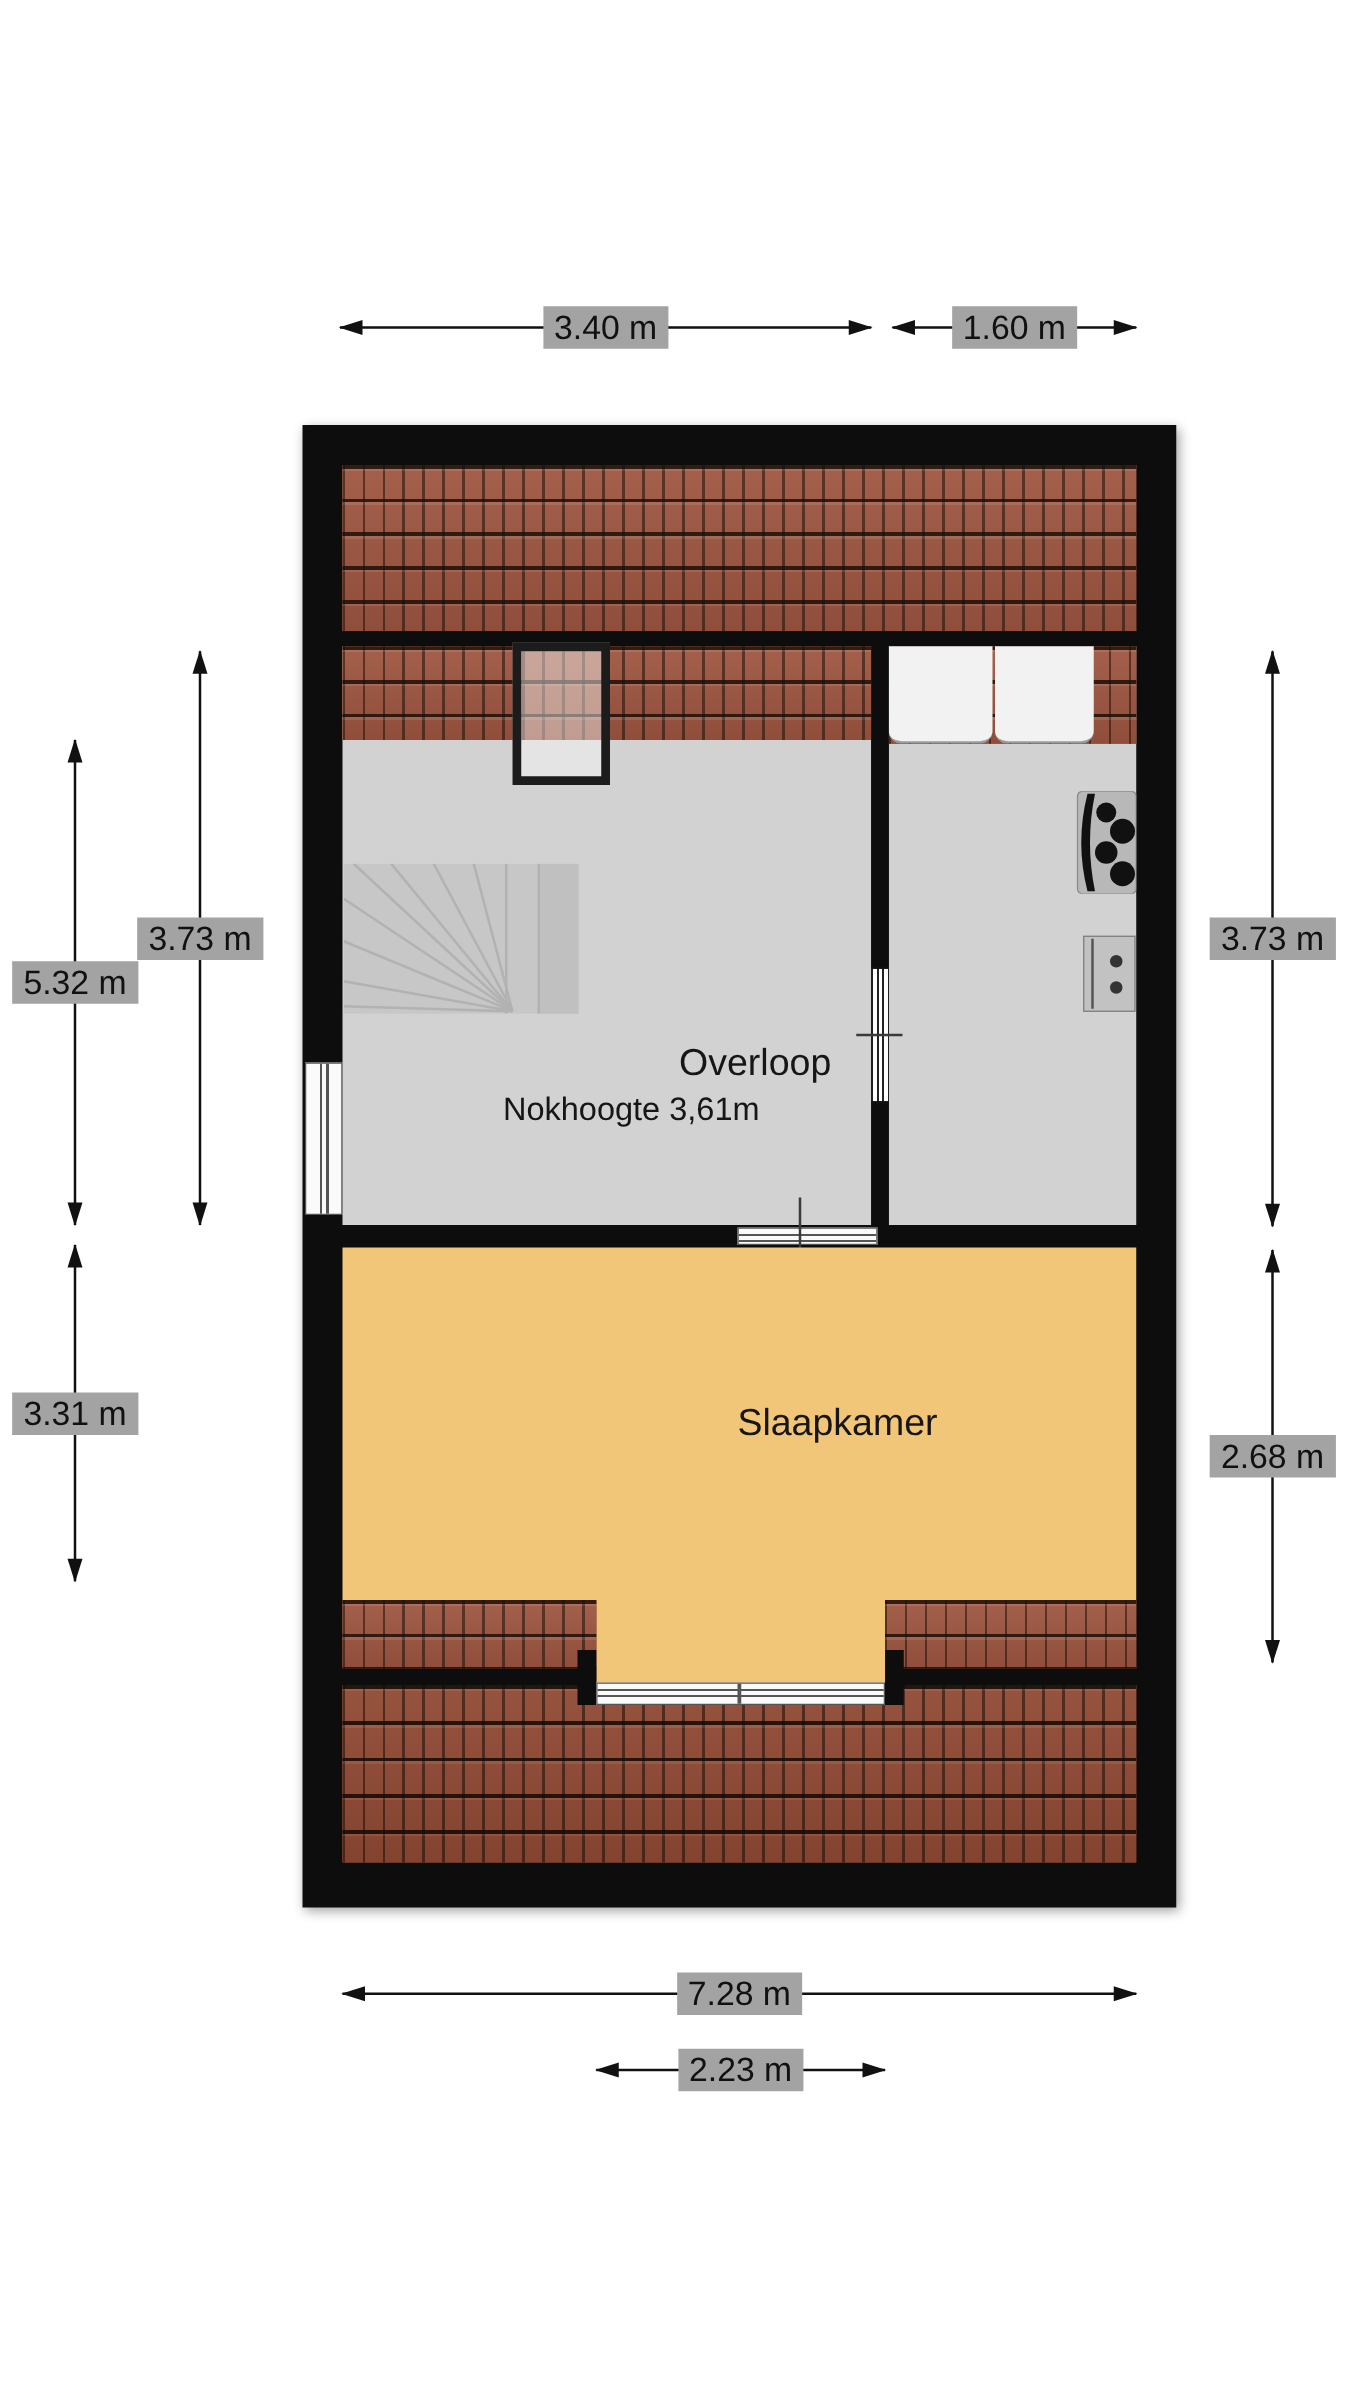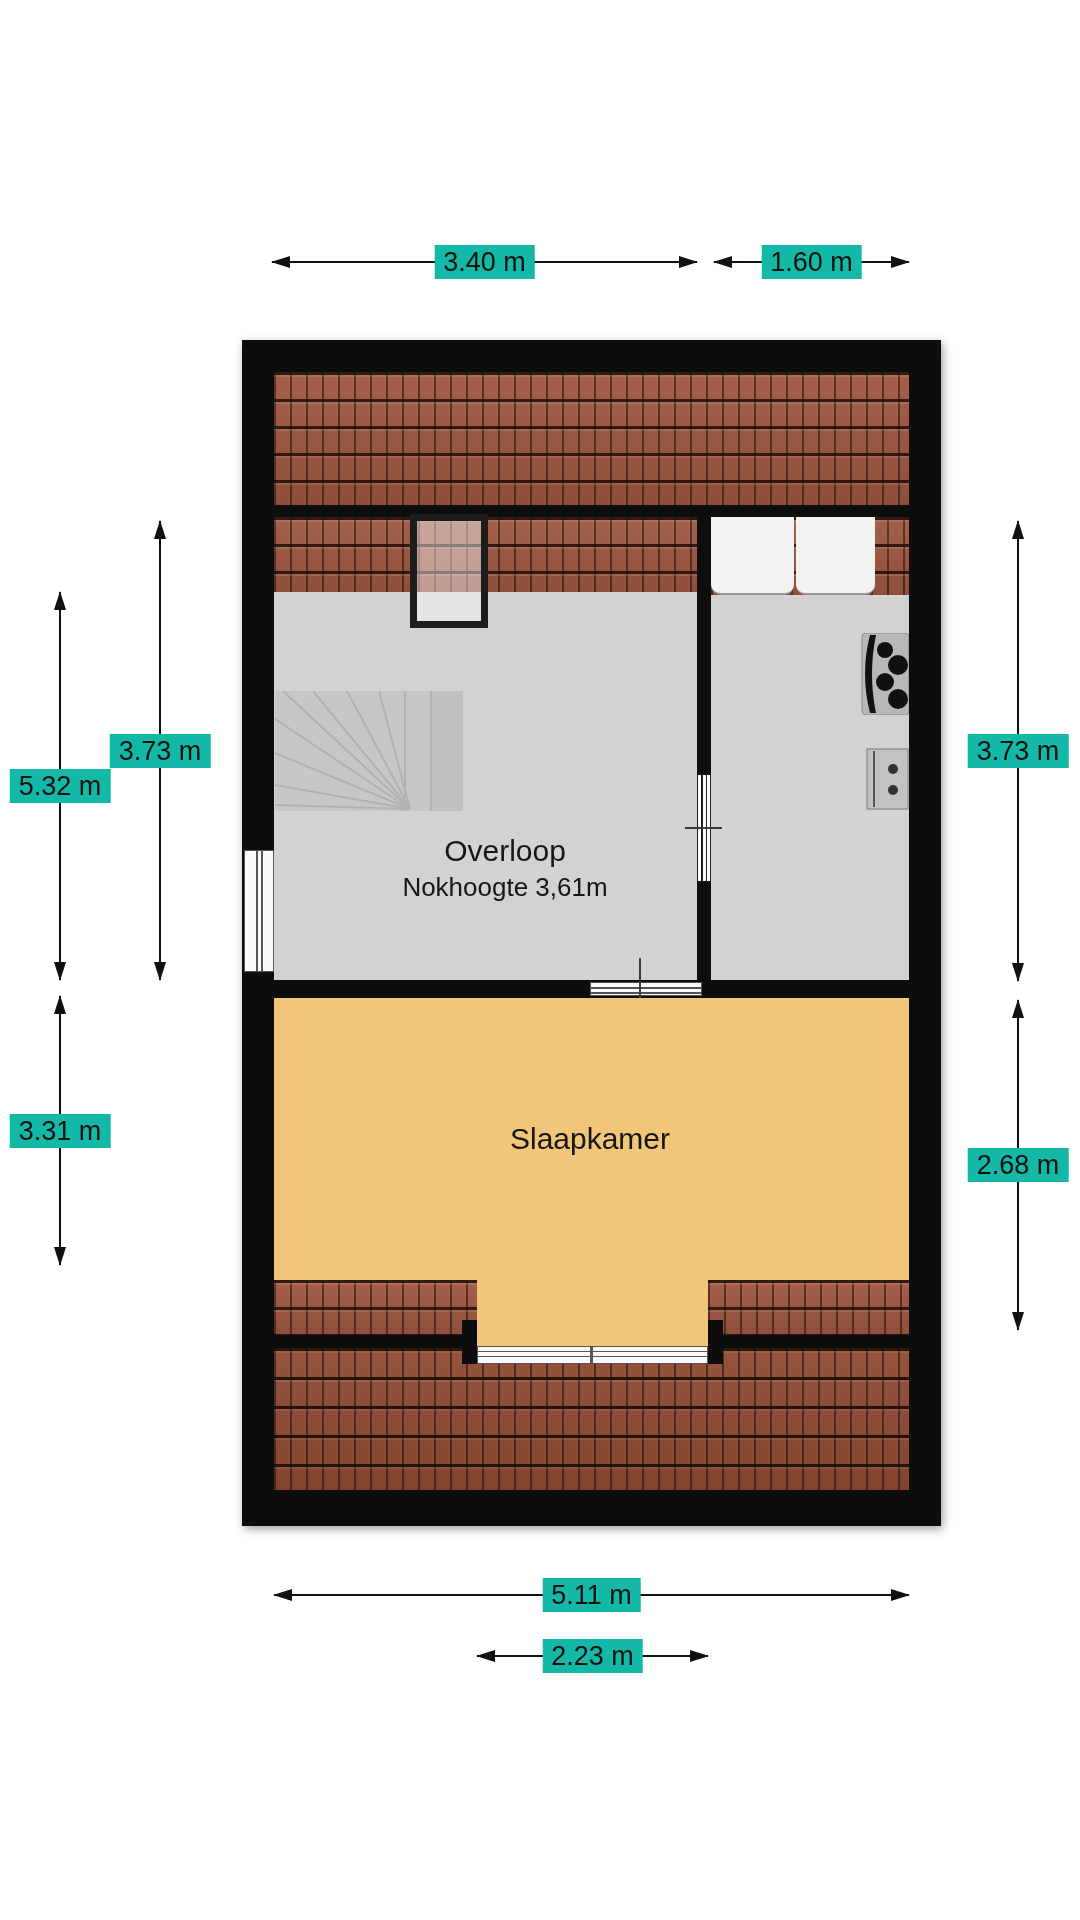--- a/index.html
+++ b/index.html
@@ -59,25 +59,25 @@
   
   .dim{position:absolute;}
   .dim-line-h{position:absolute;left:0;right:0;top:50%;height:2px;margin-top:-1px;background:#111;}
   .dim-line-v{position:absolute;top:0;bottom:0;left:50%;width:2px;margin-left:-1px;background:#111;}
   .ah{position:absolute;width:0;height:0;}
   .ah-left{left:-1px;top:50%;margin-top:-6px;border-top:6px solid transparent;border-bottom:6px solid transparent;border-right:19px solid #111;}
   .ah-right{right:-1px;top:50%;margin-top:-6px;border-top:6px solid transparent;border-bottom:6px solid transparent;border-left:19px solid #111;}
   .ah-up{top:-1px;left:50%;margin-left:-6px;border-left:6px solid transparent;border-right:6px solid transparent;border-bottom:19px solid #111;}
   .ah-down{bottom:-1px;left:50%;margin-left:-6px;border-left:6px solid transparent;border-right:6px solid transparent;border-top:19px solid #111;}
   .dim-label{position:absolute;left:50%;top:50%;transform:translate(-50%,-50%);
-             background:#14b8a6;padding:0 9px;font-size:27px;line-height:34px;white-space:nowrap;color:#111;}
+             background:#a3a3a3;padding:0 9px;font-size:27px;line-height:34px;white-space:nowrap;color:#111;}
 
   
   .room-label{position:absolute;text-align:center;color:#161616;}
-  .room-label .l1{font-size:30px;line-height:37px;}
+  .room-label .l1{font-size:30px;line-height:37px;text-align:right;}
   .room-label .l2{font-size:26px;line-height:36px;}
 </style>
 </head>
 <body>
 
 <div id="canvas">
 
   <div class="abs plan-outer"></div>
 
   <div class="abs tiles" style="left:274px;top:372px;width:635px;height:133px;"></div>
@@ -206,21 +206,21 @@
     <div class="dim-line-v"></div>
       <div class="ah ah-up"></div>
       <div class="ah ah-down"></div>
     <span class="dim-label">2.68 m</span>
   </div>
 
   <div class="dim" style="left:274px;top:1583px;width:635px;height:24px;">
     <div class="dim-line-h"></div>
       <div class="ah ah-left"></div>
       <div class="ah ah-right"></div>
-    <span class="dim-label">5.11 m</span>
+    <span class="dim-label">7.28 m</span>
   </div>
   <div class="dim" style="left:477px;top:1644px;width:231px;height:24px;">
     <div class="dim-line-h"></div>
       <div class="ah ah-left"></div>
       <div class="ah ah-right"></div>
     <span class="dim-label">2.23 m</span>
   </div>
 
 </div>
 

